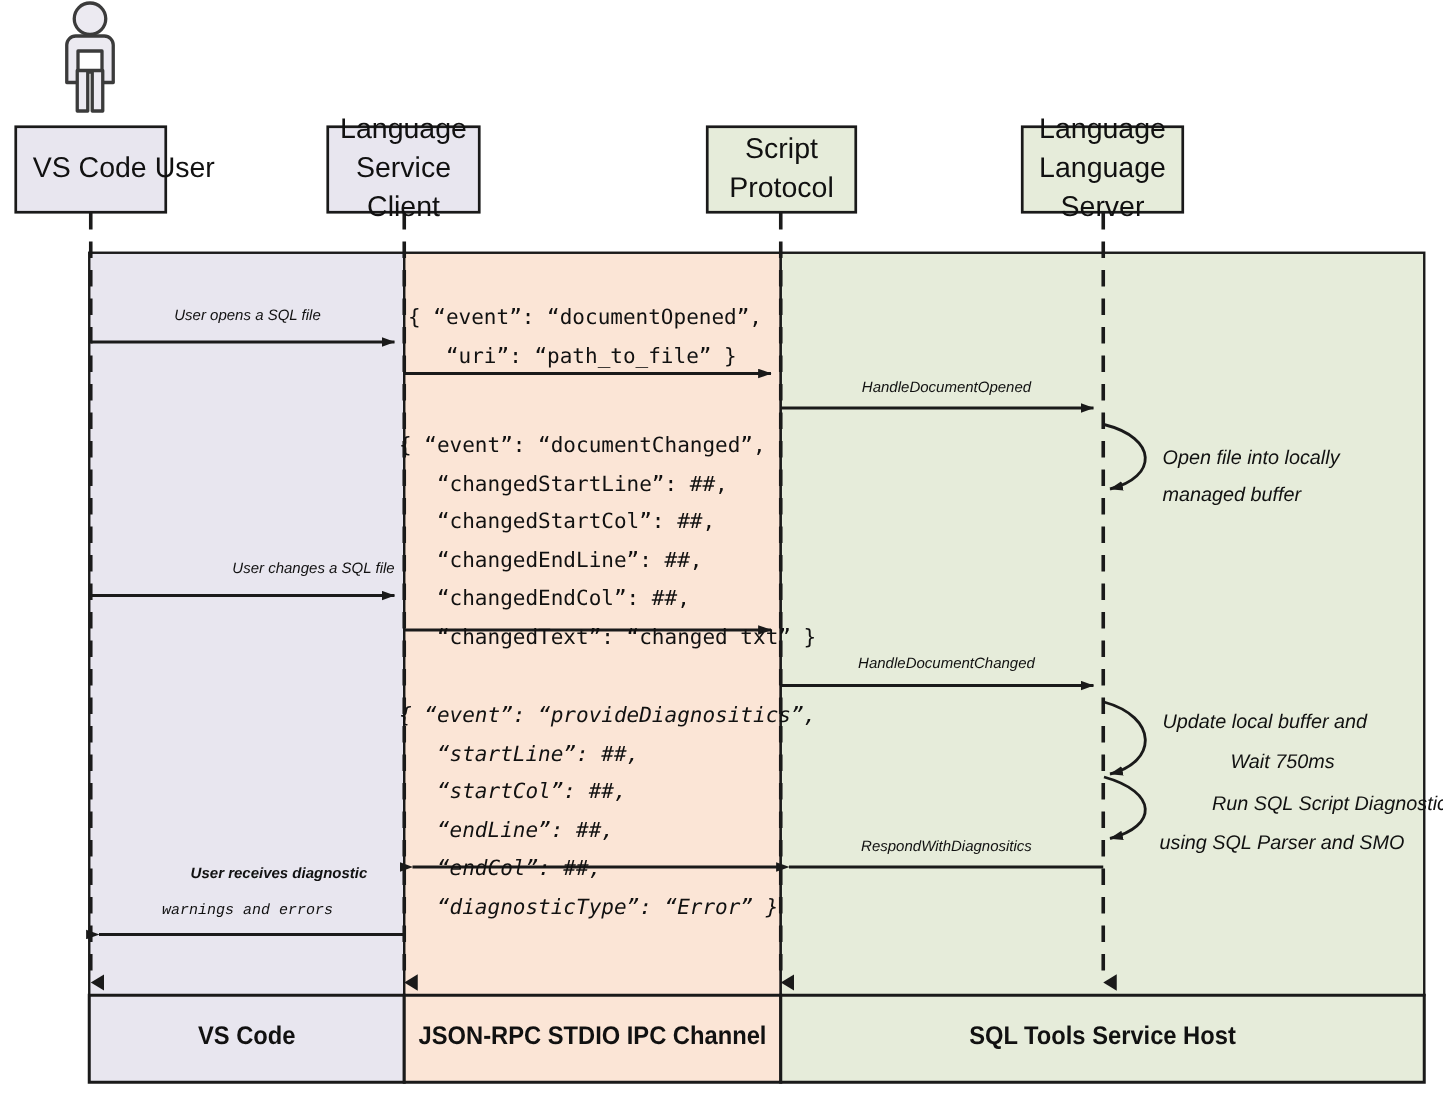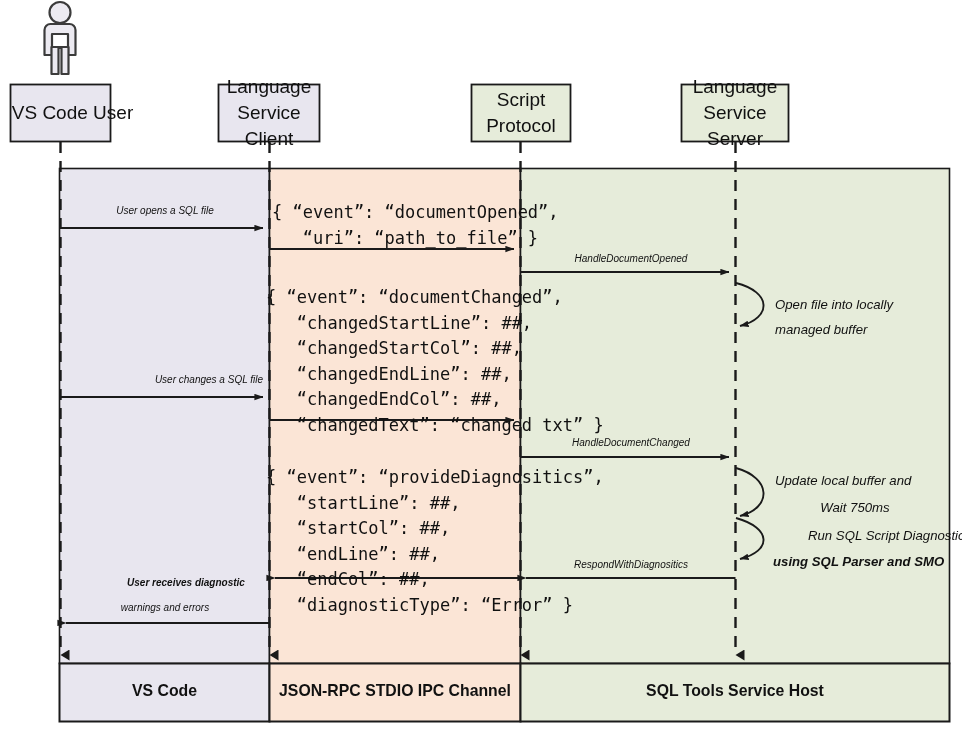--- a/index.html
+++ b/index.html
@@ -27,21 +27,21 @@
     font-style:italic;
     font-size:10px;
     color:#111;
     text-align:center;
     line-height:25px;
     white-space:nowrap;
   }
   .json-block{
     position:absolute;
     font-family:"DejaVu Sans Mono","Liberation Mono",monospace;
-    font-size:17px;
+    font-size:14px;
     color:#111;
     line-height:25.5px;
     white-space:pre;
   }
   .note-label{
     position:absolute;
     font-style:italic;
     font-size:13.2px;
     color:#111;
     line-height:25px;
@@ -122,73 +122,73 @@
       <path d="M736,518 C772,528 772,551 740,559" marker-end="url(#arrowFull)"></path>
     </g>
 
     <g>
       <rect x="59.5" y="663.5" width="210" height="58" fill="#e8e6ef" stroke="#1a1a1a" stroke-width="2"></rect>
       <rect x="269.5" y="663.5" width="251" height="58" fill="#fbe5d6" stroke="#1a1a1a" stroke-width="2"></rect>
       <rect x="520.5" y="663.5" width="429" height="58" fill="#e6ecda" stroke="#1a1a1a" stroke-width="2"></rect>
     </g>
   </svg>
 
-  <div class="hdr-box" style="left:10px;top:84px;width:125px;height:58px;">
+  <div class="hdr-box" style="left:20px;top:84px;width:125px;height:58px;">
     <div class="box-label">
       <span>VS Code User</span>
     </div>
   </div>
   <div class="hdr-box" style="left:218px;top:84px;width:102px;height:58px;">
     <div class="box-label">
       <span>Language</span>
       <span>Service Client</span>
     </div>
   </div>
   <div class="hdr-box" style="left:471px;top:84px;width:100px;height:58px;">
     <div class="box-label">
       <span>Script</span>
       <span>Protocol</span>
     </div>
   </div>
   <div class="hdr-box" style="left:681px;top:84px;width:108px;height:58px;">
     <div class="box-label">
       <span>Language</span>
-      <span>Service Server</span>
+      <span>Language Server</span>
     </div>
   </div>
 
   <div class="msg-label" style="left:60px;top:198px;width:210px;">User opens a SQL file</div>
   <div class="msg-label" style="left:526px;top:246px;width:210px;">HandleDocumentOpened</div>
   <div class="msg-label" style="left:60px;top:367px;width:210px;padding-left:44px;">User changes a SQL file</div>
   <div class="msg-label" style="left:526px;top:430px;width:210px;">HandleDocumentChanged</div>
   <div class="msg-label" style="left:526px;top:552px;width:210px;">RespondWithDiagnositics</div>
   <div class="msg-label" style="left:60px;top:570px;width:252px;font-weight:bold;">User receives diagnostic</div>
-  <div class="msg-label" style="left:60px;top:595px;width:210px;">warnings and errors</div>
+  <div class="msg-label" style="left:60px;top:595px;width:210px;font-family:Liberation Mono, monospace;">warnings and errors</div>
 
   <div class="json-block" style="left:272px;top:200px;">{ “event”: “documentOpened”,
    “uri”: “path_to_file” }</div>
   <div class="json-block" style="left:266px;top:285px;">{ “event”: “documentChanged”,
    “changedStartLine”: ##,
    “changedStartCol”: ##,
    “changedEndLine”: ##,
    “changedEndCol”: ##,
    “changedText”: “changed txt” }</div>
-  <div class="json-block" style="left:266px;top:465px;">{ “event”: “provideDiagnositics”,
+  <div class="json-block" style="left:266px;top:465px;font-style:italic;">{ “event”: “provideDiagnositics”,
    “startLine”: ##,
    “startCol”: ##,
    “endLine”: ##,
    “endCol”: ##,
    “diagnosticType”: “Error” }</div>
 
   <div class="note-label" style="left:775px;top:292px;width:190px;text-align:left;">Open file into locally</div>
   <div class="note-label" style="left:775px;top:317px;width:190px;text-align:left;">managed buffer</div>
 
   <div class="note-label" style="left:775px;top:468px;width:190px;text-align:left;">Update local buffer and</div>
   <div class="note-label" style="left:775px;top:495px;width:160px;text-align:center;">Wait 750ms</div>
 
   <div class="note-label" style="left:808px;top:523px;width:190px;text-align:left;">Run SQL Script Diagnostics</div>
-  <div class="note-label" style="left:773px;top:549px;width:190px;text-align:left;font-weight:bold;">using SQL Parser and SMO</div>
+  <div class="note-label" style="left:773px;top:549px;width:190px;text-align:left;">using SQL Parser and SMO</div>
 
   <div class="footer-label" style="left:59px;top:681px;width:211px;">VS Code</div>
   <div class="footer-label" style="left:269px;top:681px;width:252px;">JSON-RPC STDIO IPC Channel</div>
   <div class="footer-label" style="left:520px;top:681px;width:430px;">SQL Tools Service Host</div>
 
 </div>
 
 </body></html>

